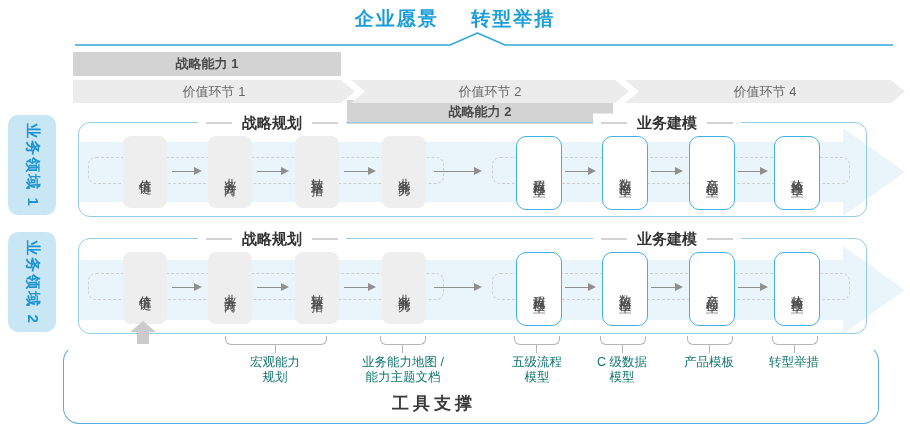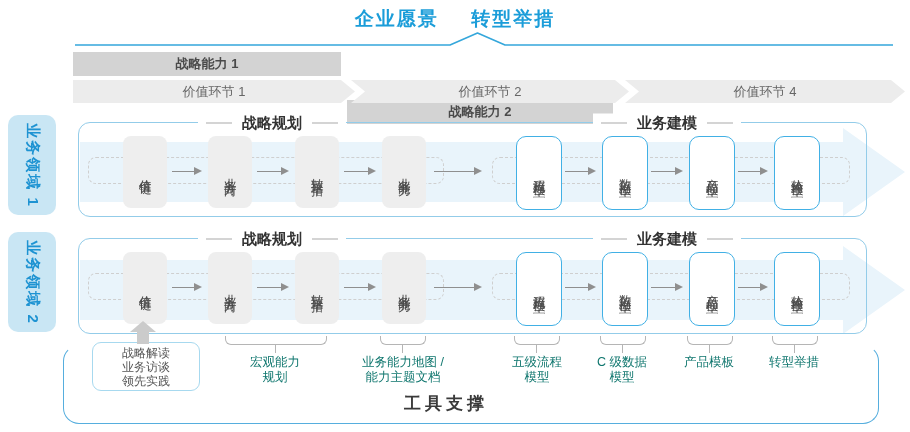--- a/index.html
+++ b/index.html
@@ -94,21 +94,21 @@
 
   .anno{position:absolute;top:355px;transform:translateX(-50%);text-align:center;
         font-size:12.5px;color:#0f766e;line-height:15px;white-space:pre-line;z-index:2;}
   .an-1{left:275px;} .an-2{left:403px;} .an-3{left:537px;} .an-4{left:622px;}
   .an-5{left:709px;} .an-6{left:794px;}
 
   
   .tool-box{position:absolute;left:63px;top:345px;width:814px;height:77px;
             border:1.5px solid #56aede;border-top-color:transparent;border-radius:16px;z-index:1;}
   .tool-title{position:absolute;left:63px;top:392px;width:742px;text-align:center;
-              font-size:17px;font-weight:bold;color:#3a3a3a;letter-spacing:4px;z-index:2;margin-left:12px;}
+              font-size:17px;font-weight:bold;color:#3a3a3a;letter-spacing:4px;z-index:2;}
 </style>
 </head>
 <body>
 
 <div class="stage">
 
   <div class="main-title">
     <span>企业愿景</span>
     <span>转型举措</span>
   </div>
@@ -243,23 +243,20 @@
     <div class="arrow ar-7"></div>
   </div>
 
   <div class="tool-box"></div>
 
   <div class="up-arrow">
     <div class="head"></div>
     <div class="stem"></div>
   </div>
 
-  <div class="callout">战略解读
-业务访谈
-领先实践</div>
 
   <div class="bracket br-1"></div>
     <div class="stem st-1"></div>
   <div class="bracket br-2"></div>
     <div class="stem st-2"></div>
   <div class="bracket br-3"></div>
     <div class="stem st-3"></div>
   <div class="bracket br-4"></div>
     <div class="stem st-4"></div>
   <div class="bracket br-5"></div>

